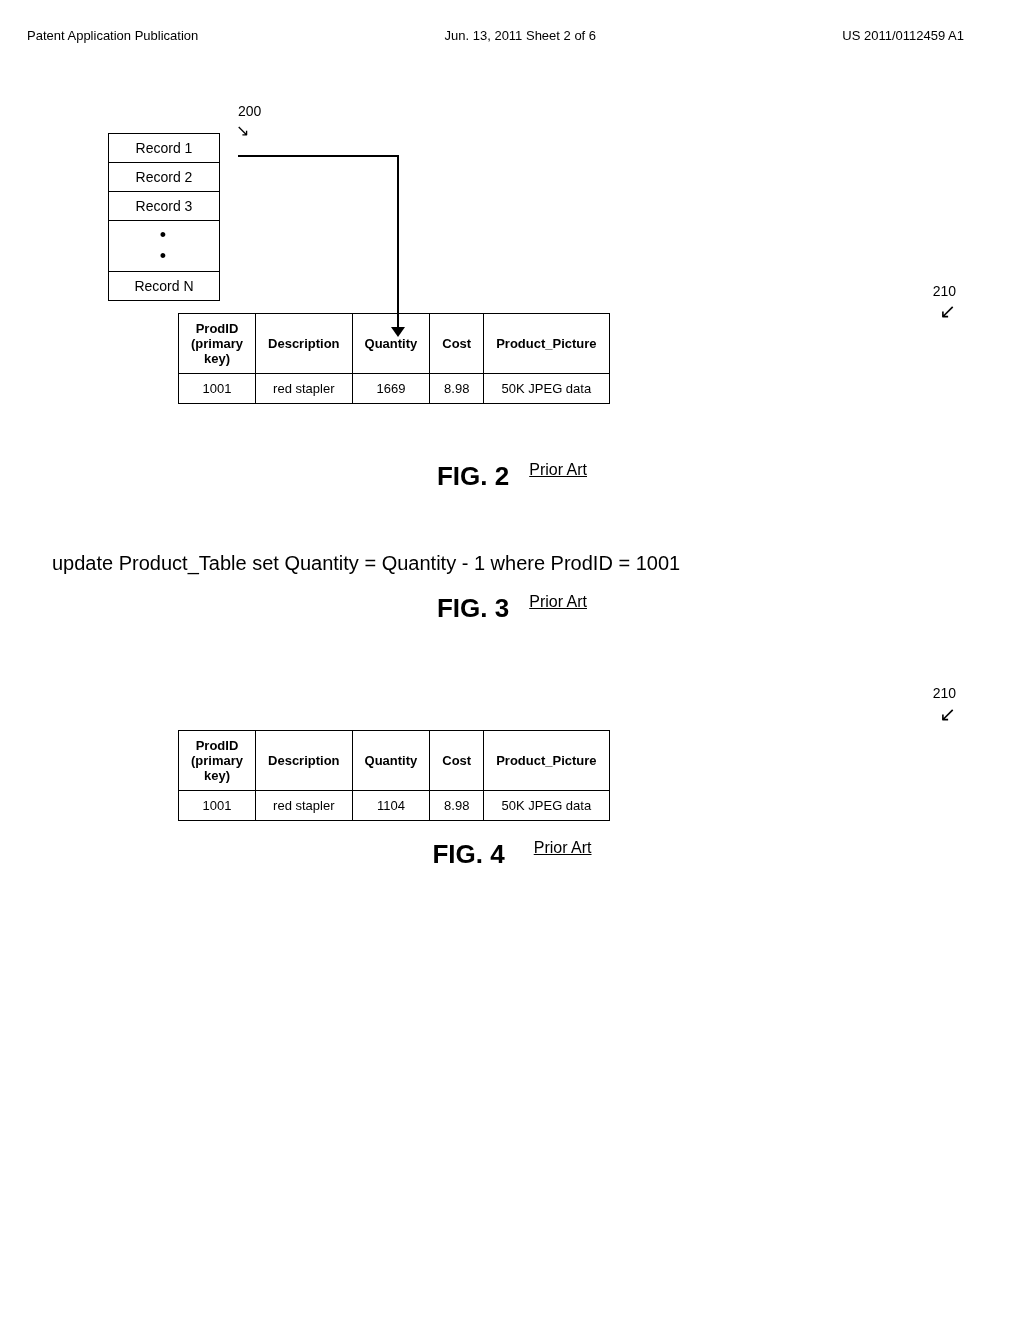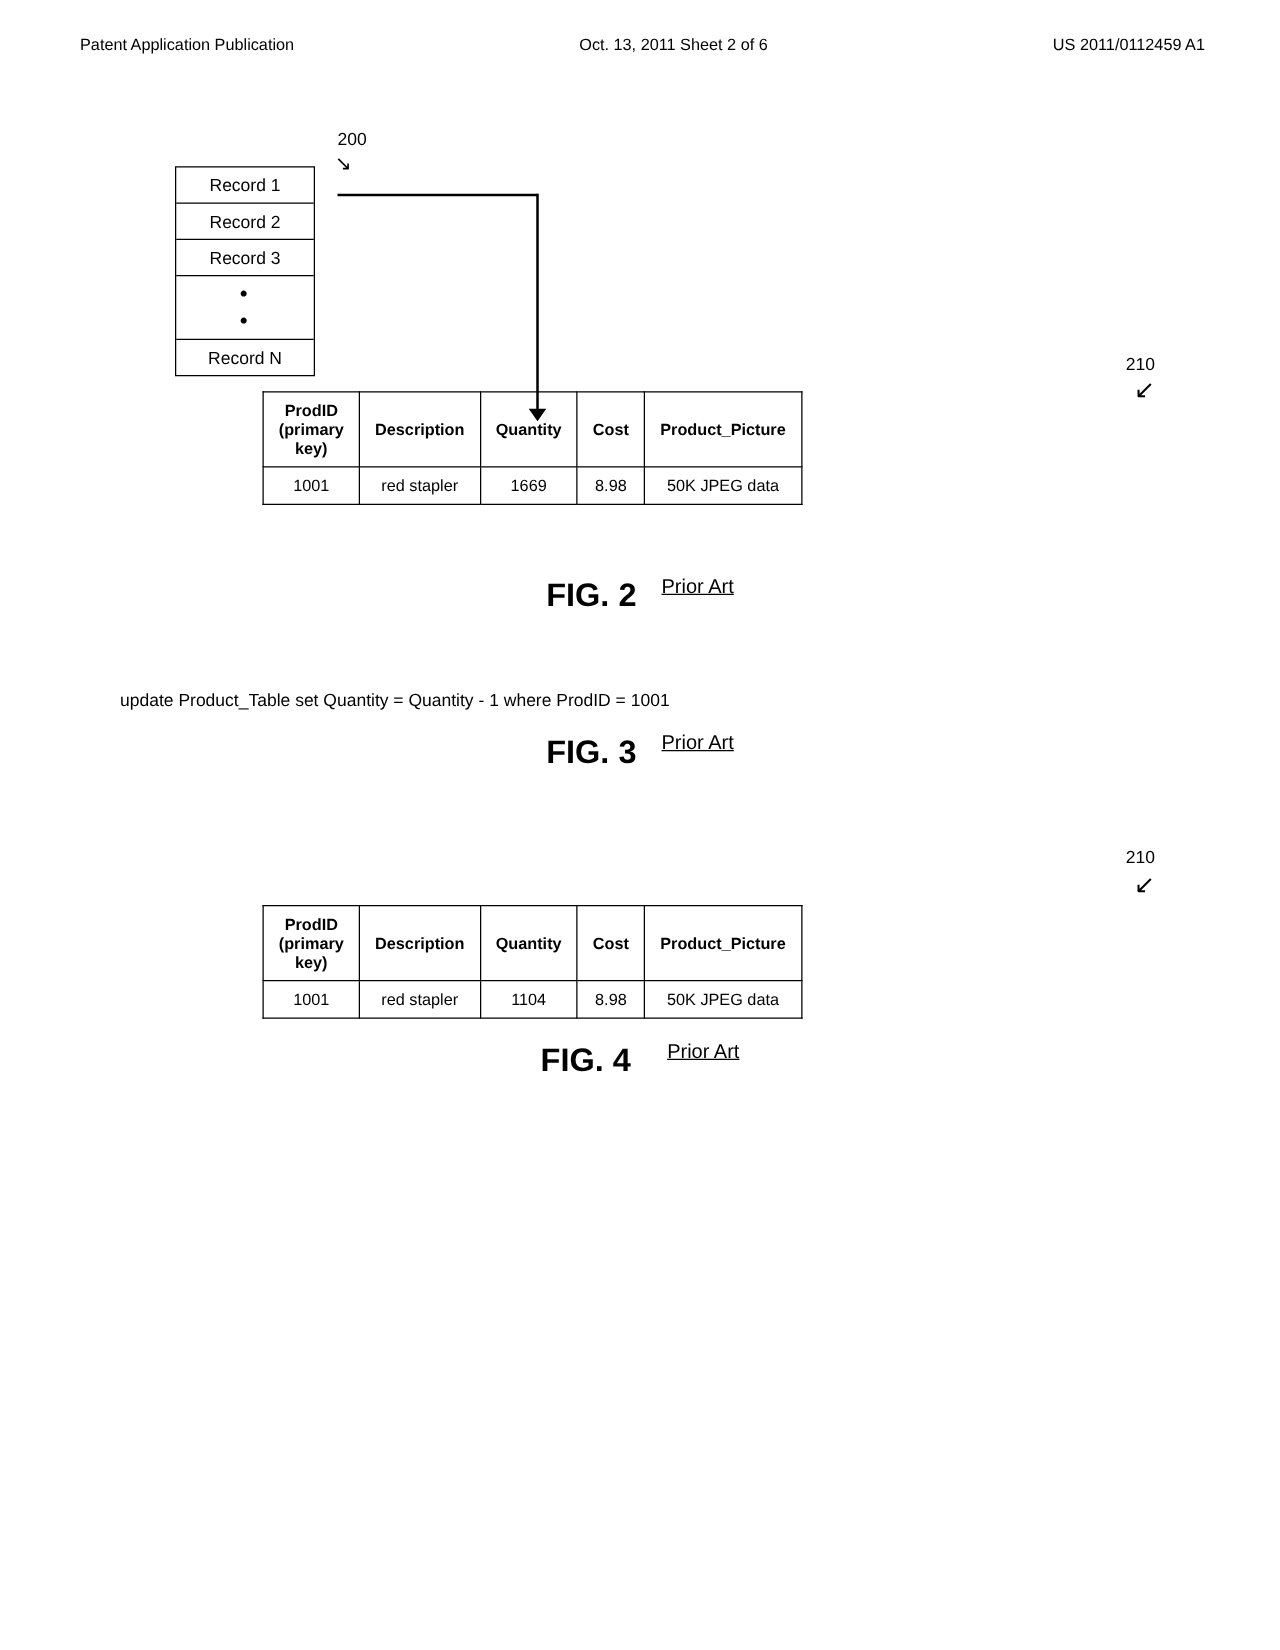--- a/index.html
+++ b/index.html
@@ -9,28 +9,28 @@
       width: 1024px;
       min-height: 1320px;
       position: relative;
       color: #000;
     }
 
     
     .header {
       display: flex;
       justify-content: space-between;
-      padding: 28px 60px 0 64px;
+      padding: 28px 60px 0 27px;
       font-size: 13px;
       align-items: center;
     }
 
     
     .content {
-      padding: 0 80px;
+      padding: 0 48px;
       position: relative;
     }
 
     
     .fig2-section {
       margin-top: 60px;
       position: relative;
     }
     .records-box {
       border: 1.5px solid #000;
@@ -89,24 +89,24 @@
       font-family: Arial, sans-serif;
       font-size: 26px;
       font-weight: bold;
     }
 
     
     .fig3-section {
       margin-top: 60px;
     }
     .sql-statement {
-      font-size: 14px;
+      font-size: 20px;
       margin-bottom: 16px;
       text-align: left;
-      margin-left: 16px;
+      margin-left: 4px;
     }
 
     
     .fig4-section {
       margin-top: 60px;
       position: relative;
     }
 
     
     .diagram-container {
@@ -135,21 +135,21 @@
       border-left: 7px solid transparent;
       border-right: 7px solid transparent;
       border-top: 10px solid #000;
     }
   </style>
 </head>
 <body>
 
 <div class="header">
   <span>Patent Application Publication</span>
-  <span>Oct. 13, 2011   Sheet 2 of 6</span>
+  <span>Jun. 13, 2011   Sheet 2 of 6</span>
   <span>US 2011/0112459 A1</span>
 </div>
 
 <div class="content">
 
   <div class="fig2-section">
 
     <div class="diagram-container">
 
       <div class="records-absolute">

